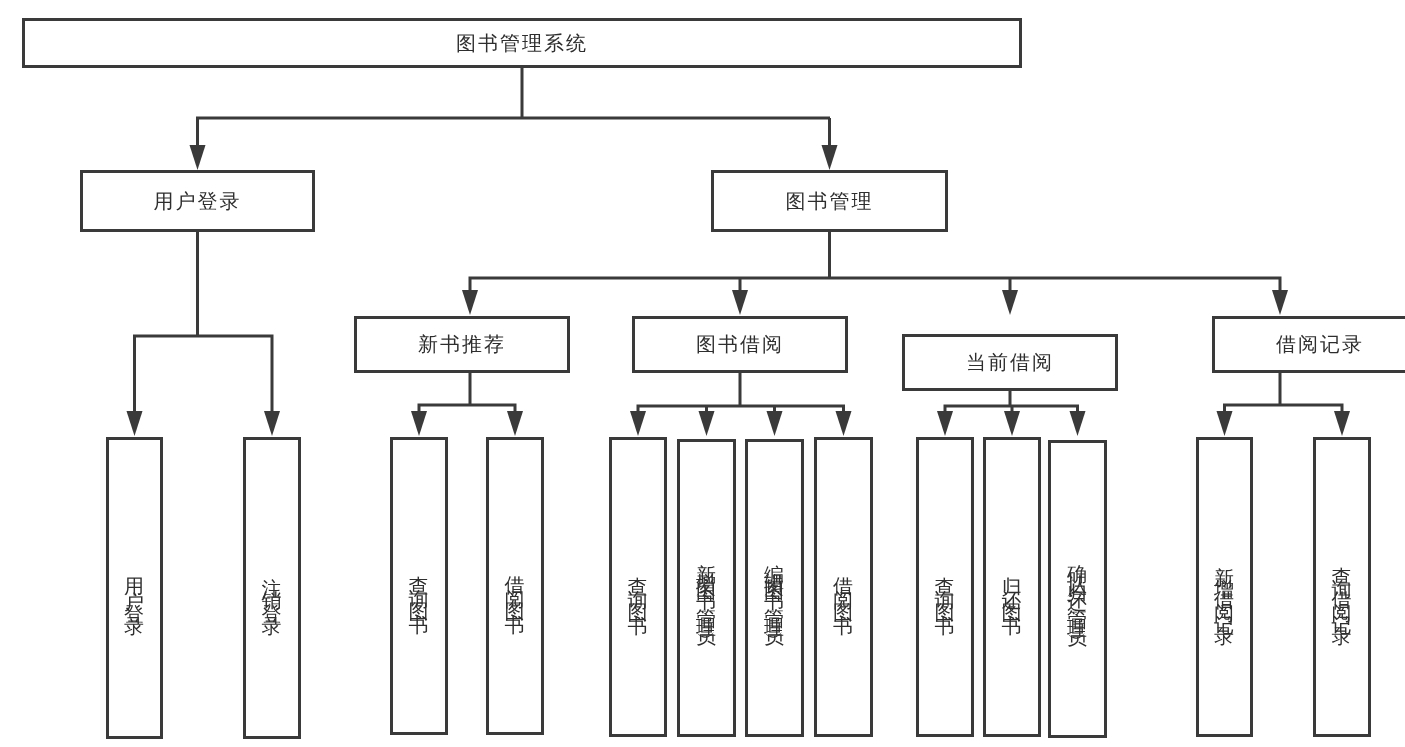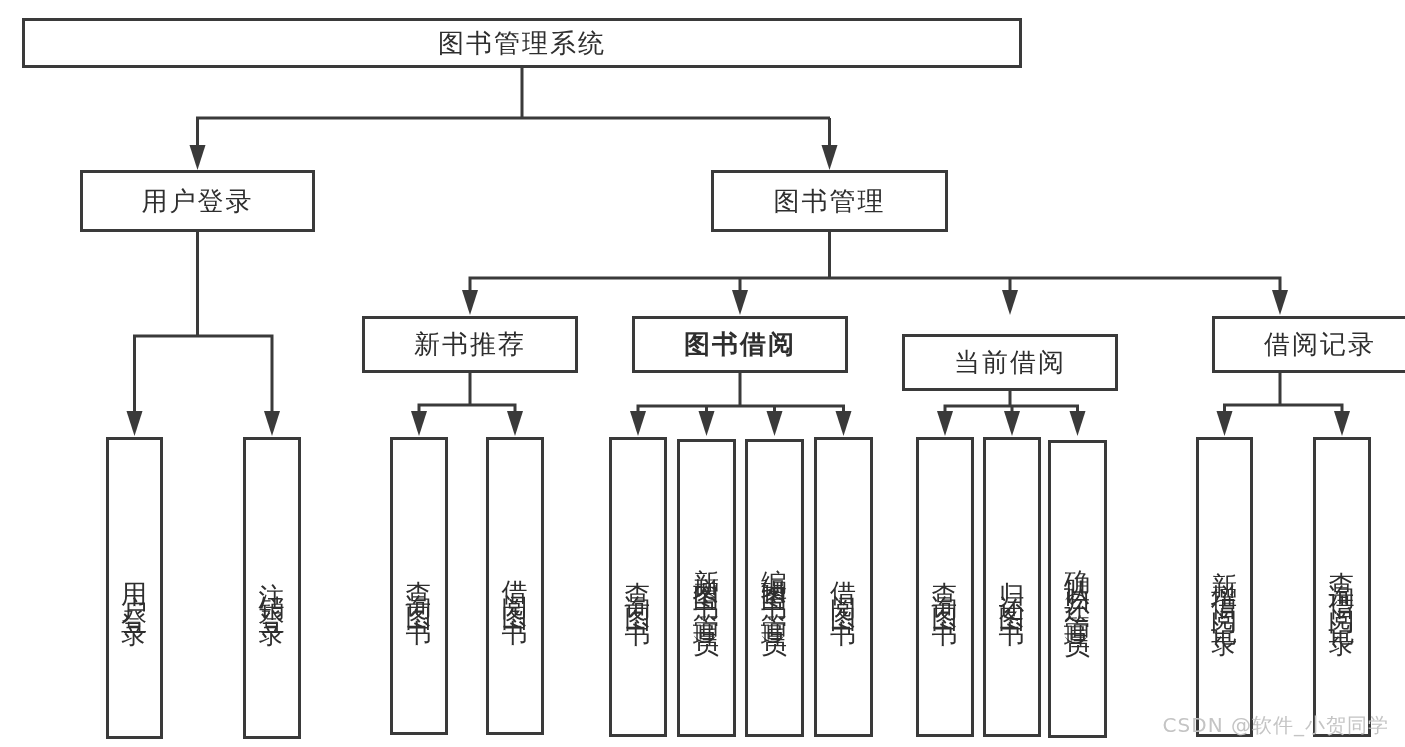--- a/index.html
+++ b/index.html
@@ -23,21 +23,21 @@
     pointer-events:none;
   }
   .node{
     position:absolute;
     border:3px solid var(--line);
     background:var(--bg);
     display:flex;align-items:center;justify-content:center;
     color:var(--text);
   }
   .node .lbl{
-    font-size:26px;
+    font-size:20px;
     letter-spacing:2px;
     color:var(--text);
     white-space:nowrap;
   }
   .leaf .lbl{
     writing-mode:vertical-rl;
     text-orientation:mixed;
     line-height:1;
     white-space:normal;
   }
@@ -99,24 +99,24 @@
     <span class="lbl">图书管理系统</span>
   </div>
 
   <div class="node" style="left:80px;top:170px;width:235px;height:62px;">
     <span class="lbl">用户登录</span>
   </div>
   <div class="node" style="left:711px;top:170px;width:237px;height:62px;">
     <span class="lbl">图书管理</span>
   </div>
 
-  <div class="node" style="left:362px;top:316px;width:216px;height:57px;">
+  <div class="node" style="left:354px;top:316px;width:216px;height:57px;">
     <span class="lbl">新书推荐</span>
   </div>
-  <div class="node" style="left:632px;top:316px;width:216px;height:57px;font-weight:bold;">
+  <div class="node" style="left:632px;top:316px;width:216px;height:57px;">
     <span class="lbl">图书借阅</span>
   </div>
   <div class="node" style="left:902px;top:334px;width:216px;height:57px;">
     <span class="lbl">当前借阅</span>
   </div>
   <div class="node" style="left:1172px;top:316px;width:216px;height:57px;margin-left:40px;">
     <span class="lbl">借阅记录</span>
   </div>
 
   <div class="node leaf ls13" style="left:106px;top:437px;width:57px;height:302px;">
@@ -156,15 +156,14 @@
     <span class="lbl">确认归还（管理员）</span>
   </div>
 
   <div class="node leaf ls12" style="left:1196px;top:437px;width:57px;height:300px;">
     <span class="lbl">新增借阅记录</span>
   </div>
   <div class="node leaf ls12" style="left:1313px;top:437px;width:58px;height:300px;">
     <span class="lbl">查询借阅记录</span>
   </div>
 
-  <div class="watermark">CSDN @软件_小贺同学</div>
 
 </div>
 
 </body></html>

